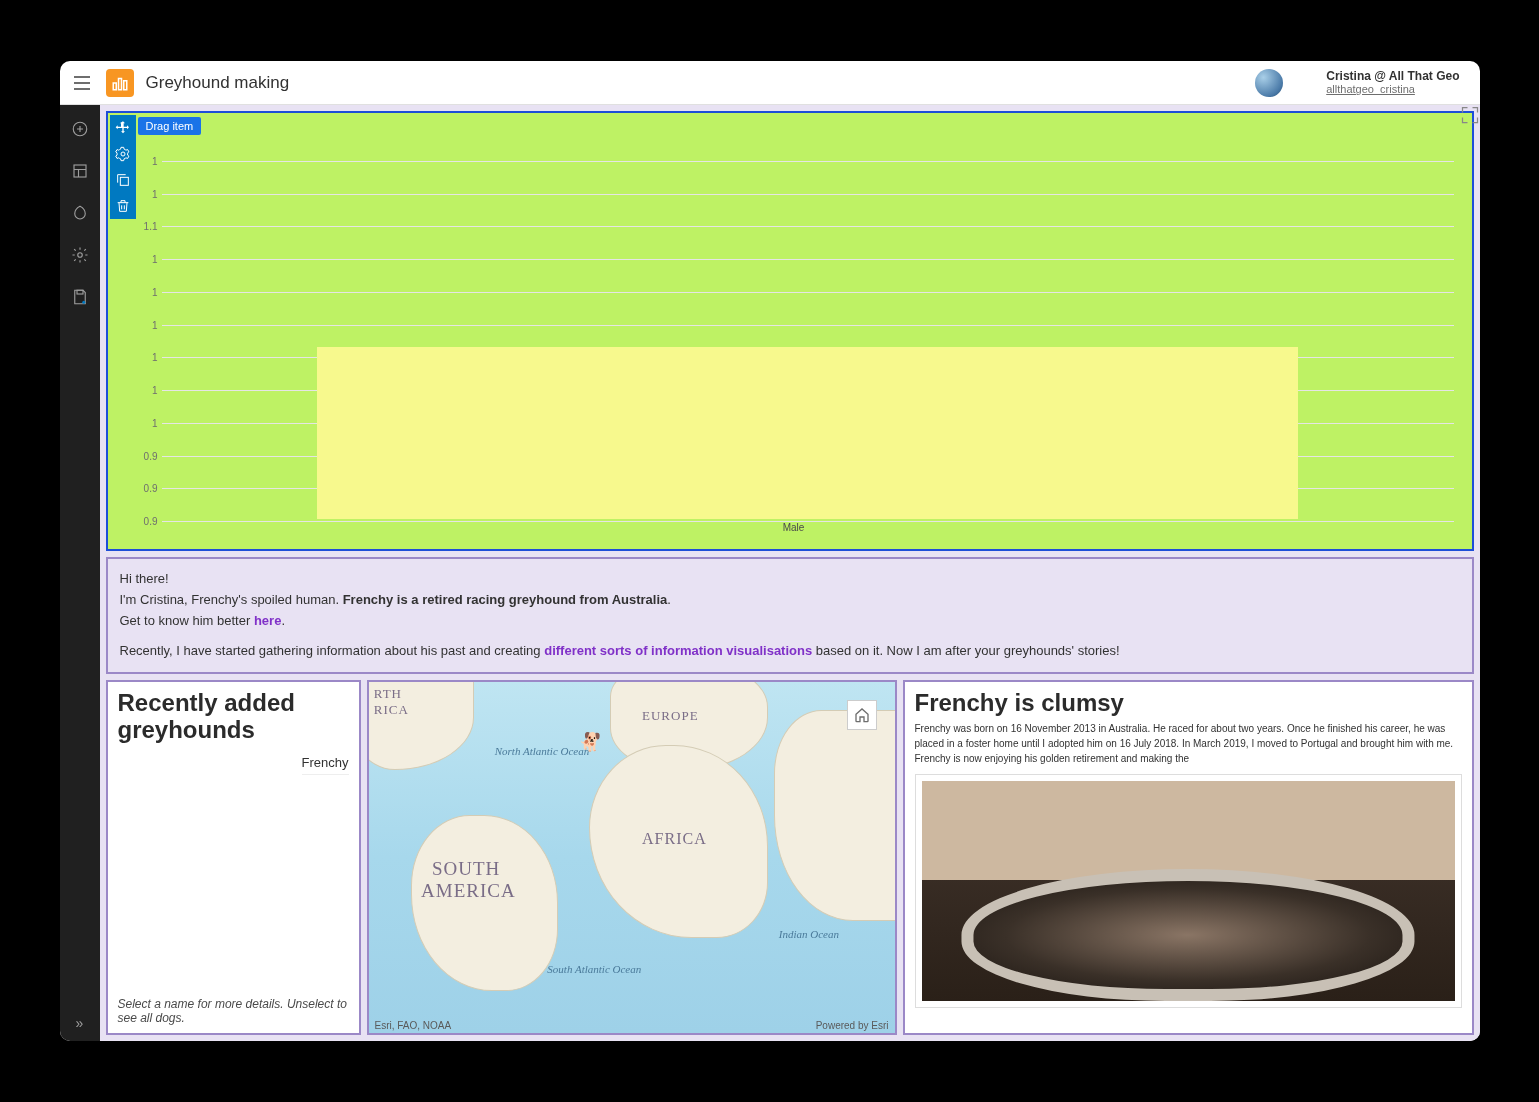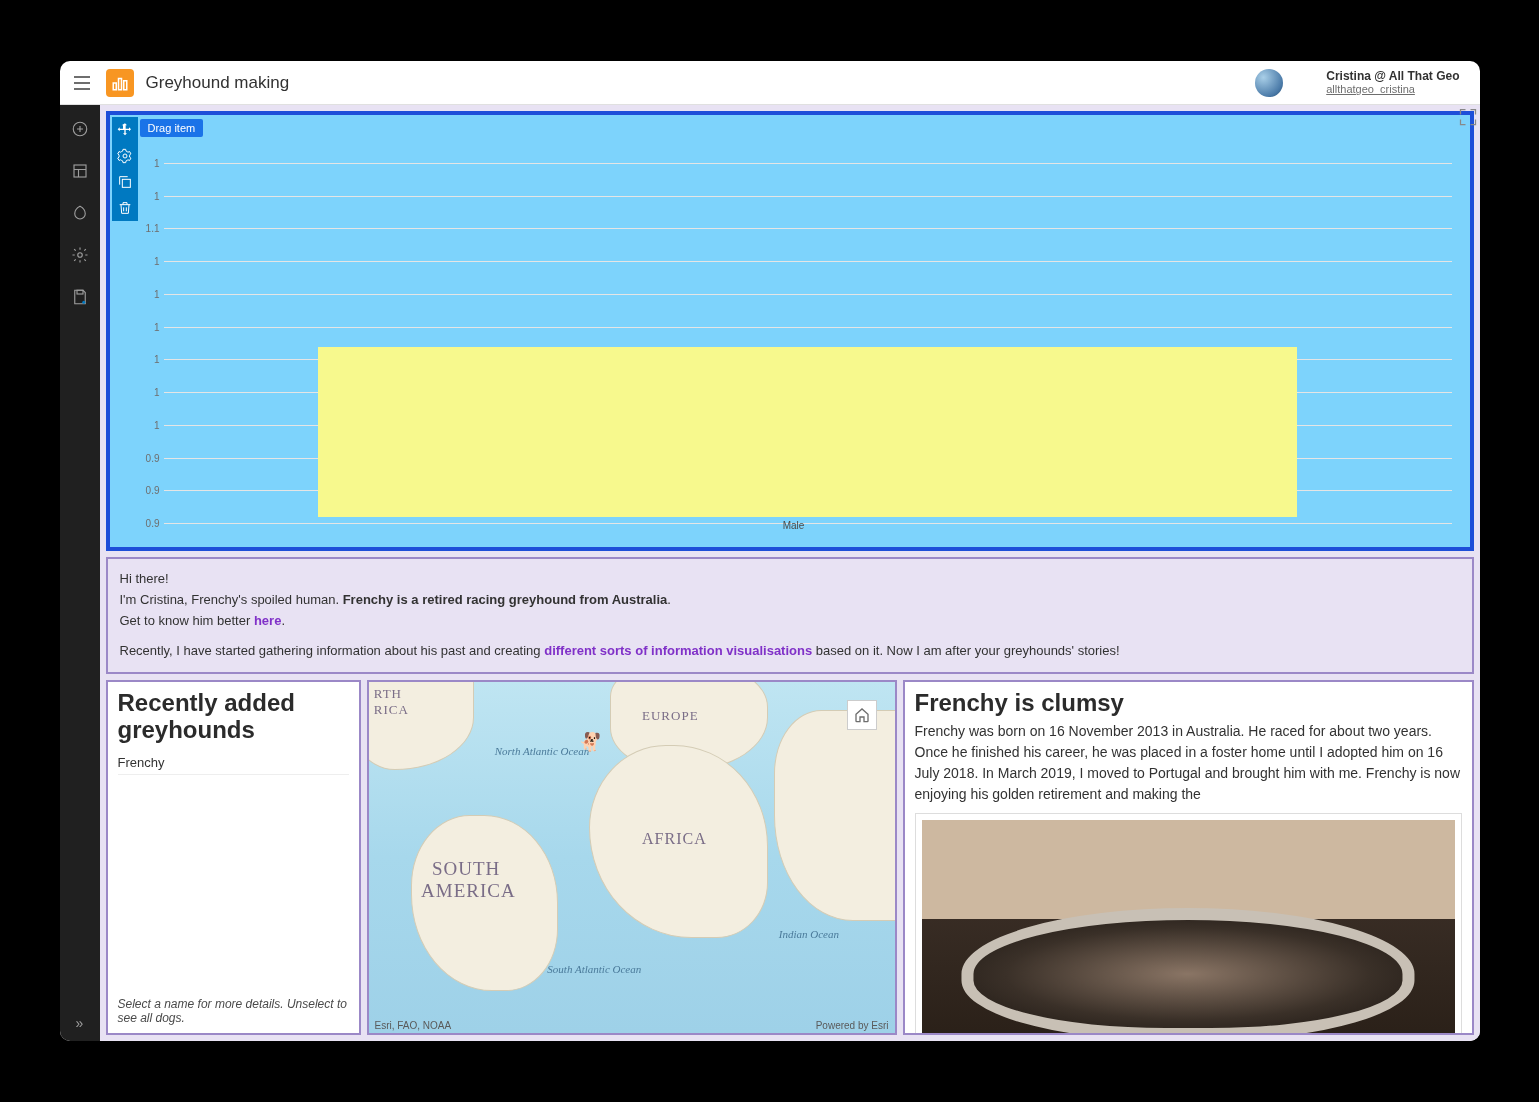--- a/index.html
+++ b/index.html
@@ -18,61 +18,61 @@
 .user-handle { color: #6e6e6e; font-size: 11px; text-decoration: underline; }
 
 .body-area { flex: 1; display: flex; min-height: 0; }
 .left-rail { width: 40px; background: #202020; display: flex; flex-direction: column; align-items: center; padding-top: 14px; gap: 22px; position: relative; }
 .rail-icon { width: 20px; height: 20px; color: #9e9e9e; cursor: pointer; display:flex; align-items:center; justify-content:center; }
 .rail-icon svg { width: 18px; height: 18px; }
 .rail-expand { position: absolute; bottom: 10px; color: #9e9e9e; font-size: 14px; }
 
 .canvas { flex: 1; background: #e8e2f3; padding: 6px; display: flex; flex-direction: column; gap: 6px; min-height: 0; }
 
-.chart-panel { background: #7dd3fc; border: 4px solid #1d4ed8; position: relative; flex: 0 0 440px; }
+.chart-panel { background: #bef264; border: 2px solid #1d4ed8; position: relative; flex: 0 0 440px; }
 .panel-toolbar { position: absolute; top: 2px; left: 2px; background: #0079c1; display: flex; flex-direction: column; z-index: 10; }
 .tool-btn { width: 26px; height: 26px; display: flex; align-items: center; justify-content: center; color: #fff; cursor: pointer; }
 .tool-btn svg { width: 16px; height: 16px; }
 .drag-tooltip { position: absolute; left: 30px; top: 4px; background: #1a73e8; color: #fff; font-size: 11px; padding: 3px 8px; border-radius: 2px; white-space: nowrap; z-index: 11; }
 .resize-handle { position: absolute; top: -8px; right: -8px; width: 20px; height: 20px; color: #888;}
 .chart-title { font-size: 26px; font-weight: 400; color: #2b2b2b; padding: 10px 14px 0 60px; }
 .chart-body { position: absolute; top: 48px; bottom: 16px; left: 26px; right: 18px; }
 .chart-grid { position: absolute; inset: 0; }
 .grid-row { position: absolute; left: 28px; right: 0; border-top: 1px solid #e5e5e5; }
 .tick-label { position: absolute; left: 0; width: 24px; text-align: right; font-size: 10px; color: #6e6e6e; transform: translateY(-50%); }
 .bar-area { position: absolute; left: 28px; right: 0; top: 0; bottom: 14px; }
 .bar { position: absolute; background: #f7f98d; }
 .x-label { position: absolute; bottom: 0; left: 50%; transform: translateX(-50%); font-size: 10px; color: #4a4a4a; }
 
 .intro-panel { background: #e8e2f3; padding: 10px 12px; font-size: 13px; color: #323232; line-height: 1.6; border: 2px solid #9b88c7; }
 .intro-panel b { font-weight: 700; }
 .intro-panel a { color: #8031c8; text-decoration: none; font-weight: 600; cursor: pointer; }
 
 .bottom-row { flex: 1; display: flex; gap: 6px; min-height: 0; }
 .list-panel, .map-panel, .story-panel { background: #fff; display: flex; flex-direction: column; min-height: 0; border: 2px solid #9b88c7; }
-.list-panel { flex: 0 0 255px; }
+.list-panel { flex: 0 0 255px; align-items: flex-end; }
 .map-panel { flex: 0 0 530px; position: relative; }
 .story-panel { flex: 1; }
 
 .panel-heading { font-size: 24px; font-weight: 700; color: #2b2b2b; padding: 8px 10px 4px; line-height: 1.1; }
 .list-body { flex: 1; padding: 4px 10px; }
 .list-item { font-size: 13px; color: #323232; padding: 4px 0; border-bottom: 1px solid #eee; cursor: pointer; }
 .list-hint { padding: 8px 10px; font-size: 12px; font-style: italic; color: #4a4a4a; }
 
 .map-surface { flex: 1; position: relative; overflow: hidden; }
 .ocean { position:absolute; inset:0; background: linear-gradient(180deg,#bfe5f2 0%, #a7d8ec 50%, #9ed1e8 100%); }
 .continent { position:absolute; background:#f3eee0; border:1px solid #d4ccb5; }
 .map-label { position:absolute; font-family: Georgia, serif; font-size: 13px; color: #7a6d87; letter-spacing: 1px; }
 .ocean-label { position:absolute; font-family: Georgia, serif; font-style: italic; font-size: 11px; color: #4a7a9a; text-align:center; line-height:1.2; }
 .home-btn { position: absolute; top: 18px; right: 18px; width: 30px; height: 30px; background: #fff; border: 1px solid #ccc; display:flex; align-items:center; justify-content:center; color:#6e6e6e; cursor:pointer; }
 .map-attr { position: absolute; bottom: 2px; left: 6px; font-size: 10px; color: #5a5a5a; }
 .map-powered { position: absolute; bottom: 2px; right: 6px; font-size: 10px; color: #5a5a5a; }
 .dog-marker { position:absolute; font-size: 18px; color:#000; transform: scaleX(-1); }
 
-.story-body { flex:1; padding: 0 10px 10px; overflow: hidden; font-size: 14px; color: #323232; line-height: 1.5; }
+.story-body { flex:1; padding: 0 10px 10px; overflow: hidden; font-size: 10px; color: #323232; line-height: 1.5; }
 .story-img-wrap { margin-top: 8px; border: 1px solid #ddd; padding: 6px;}
 .story-img { width: 100%; height: 220px; background: linear-gradient(180deg,#5a4a40 0%, #3a2e26 35%, #2a2018 100%); position: relative; overflow:hidden; }
 .dog-bed { position:absolute; bottom:0; left:50%; transform:translateX(-50%); width: 85%; height: 60%; background: radial-gradient(ellipse at center, #8a7565 0%, #3a3028 60%, #1a1410 100%); border-radius: 50% 50% 45% 45%; border: 12px solid #c8c0b5; }
 .wall { position:absolute; top:0; left:0; right:0; height:45%; background:#cdb8a0; }
 </style>
 </head>
 <body>
 
 <div class="window">
 

